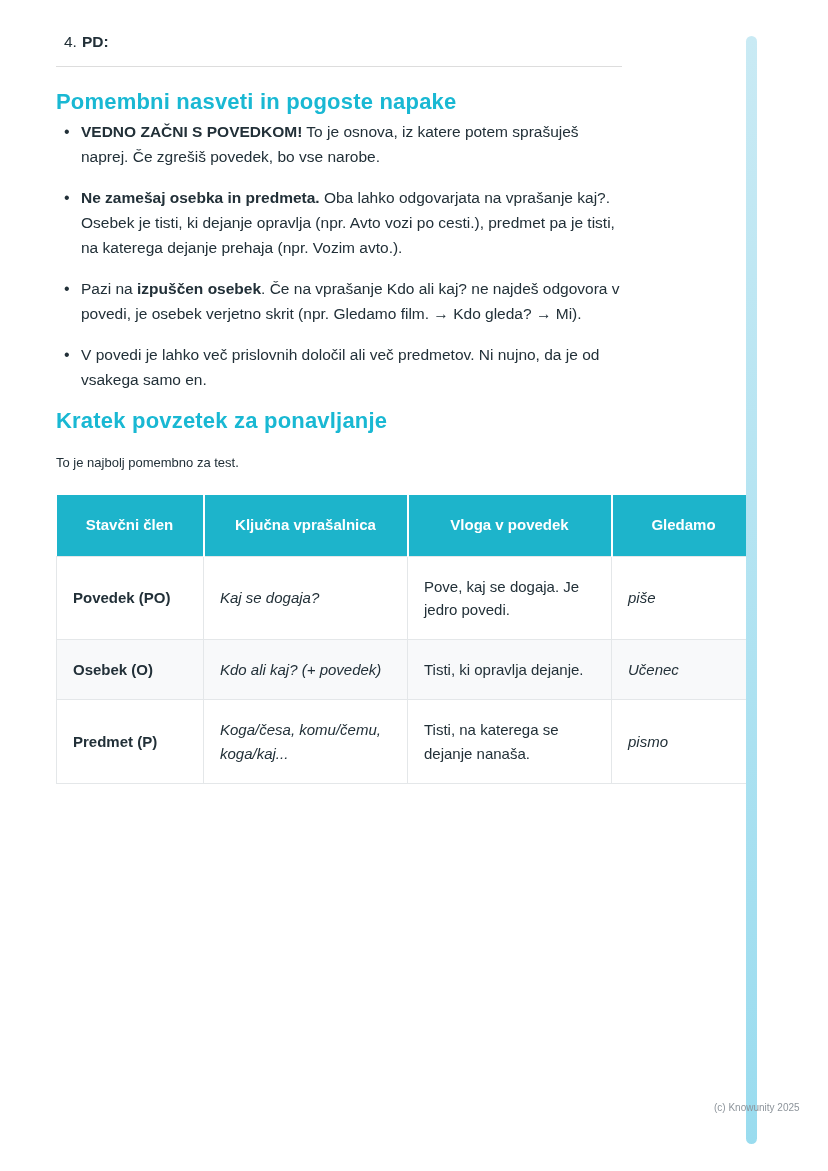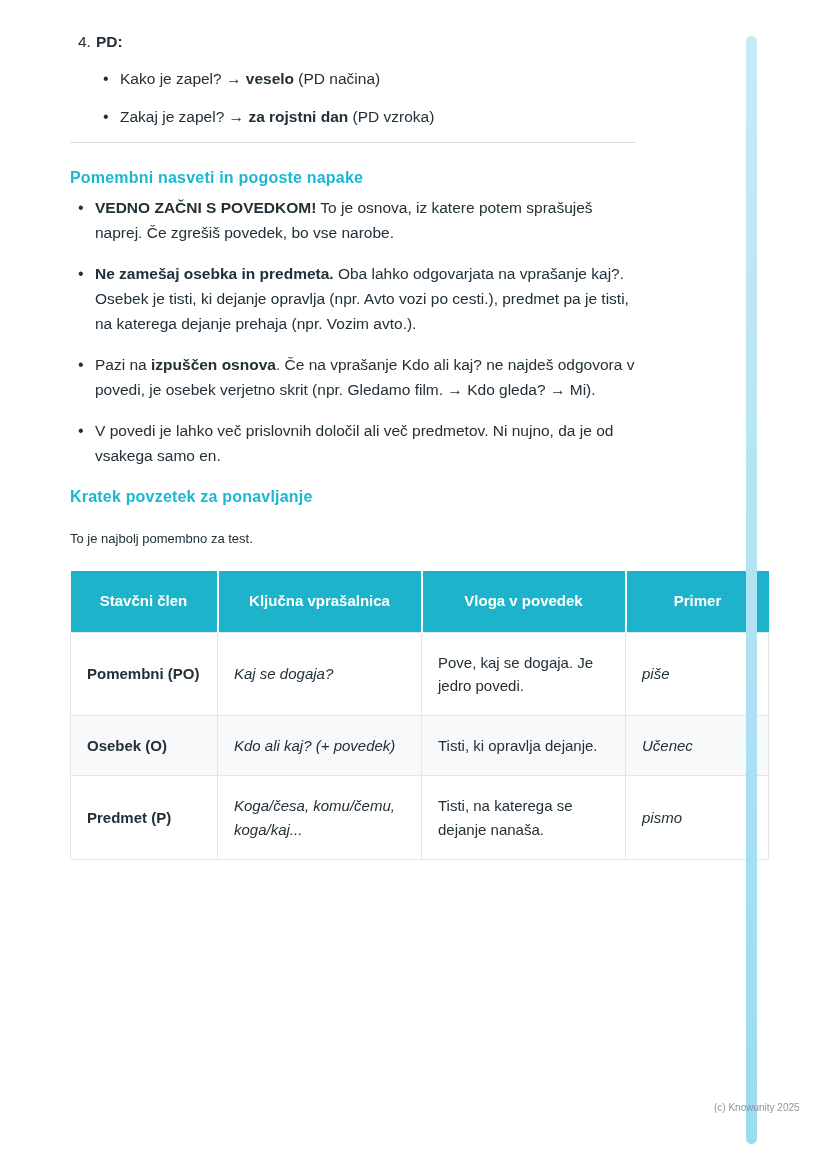--- a/index.html
+++ b/index.html
@@ -1,39 +1,39 @@
 <!DOCTYPE html>
 <html style="--accent: #19b8d3; --table-header-bg: #1db4cb; --text: #223038; --border: #e4e7e9; --row-alt: #f8f9fa; --bar-top: #c9eaf4; --bar-bottom: #9adcef; --watermark-color: #8d949b;"><head>
 <meta charset="utf-8">
 <style>
   html,body{margin:0;padding:0}
   body{
     width:828px;height:1171px;position:relative;overflow:hidden;
     background:#ffffff;color:var(--text,#223038);
     font-family:"Liberation Sans", sans-serif;
   }
-  .content{position:absolute;left:70px;top:30px;width:566px}
+  .content{position:absolute;left:56px;top:30px;width:566px}
 
   .numbered{font-size:15.5px;line-height:24px;margin:0 0 12px 8px}
   .numbered .label{font-weight:bold;margin-left:5px}
 
   ul{list-style:none;margin:0;padding:0}
   .bullets li{position:relative;font-size:15.5px;line-height:25px;margin-bottom:13px}
   .pd li{padding-left:50px}
   .pd li::before{content:"\2022";position:absolute;left:33px;top:0;font-size:16px}
   .tips li{padding-left:25px;margin-bottom:16px}
   .tips li::before{content:"\2022";position:absolute;left:8px;top:0;font-size:16px}
   #tips-list{margin-top:4px}
 
   .b{font-weight:bold}
   .i{}
 
   hr.divider{border:none;border-top:1px solid #dddddd;margin:12px 0 0 0}
 
-  h2{color:var(--accent,#19b8d3);font-size:16px;line-height:26px;font-weight:bold;margin:22px 0 0 0;letter-spacing:.2px}
+  h2{color:var(--accent,#19b8d3);font-size:22px;line-height:26px;font-weight:bold;margin:22px 0 0 0;letter-spacing:.2px}
   h2#summary-title{margin-top:12px}
 
   .lead{font-size:13px;line-height:25px;margin:16px 0 0 0}
 
   table{border-collapse:collapse;width:564px;margin-top:20px;font-size:15px;table-layout:fixed}
   th{
     background:var(--table-header-bg,#1db4cb);color:#ffffff;text-align:center;font-weight:bold;
     padding:19px 16px;line-height:1.5;border-right:2px solid #ffffff;vertical-align:middle;
   }
   th:last-child{border-right:none}
@@ -54,52 +54,48 @@
 </style>
 </head>
 <body>
 
 <div class="content">
 
   <div class="numbered">
     <span>4.</span><span class="label">PD:</span>
   </div>
 
-  <ul id="pd-list" class="bullets pd">
-      <li><span>Kako je zapel? → </span><span class="b">veselo</span><span> (PD načina)</span></li>
-      <li><span>Zakaj je zapel? → </span><span class="b">za rojstni dan</span><span> (PD vzroka)</span></li>
-    </ul>
 
   <hr class="divider">
 
   <h2 id="tips-title">Pomembni nasveti in pogoste napake</h2>
 
   <ul id="tips-list" class="bullets tips">
       <li><span class="b">VEDNO ZAČNI S POVEDKOM!</span><span> To je osnova, iz katere potem sprašuješ naprej. Če zgrešiš povedek, bo vse narobe.</span></li>
       <li><span class="b">Ne zamešaj osebka in predmeta.</span><span> Oba lahko odgovarjata na vprašanje </span><span class="i">kaj?</span><span>. Osebek je tisti, ki dejanje </span><span class="i">opravlja</span><span> (npr. </span><span class="i">Avto</span><span> vozi po cesti.), predmet pa je tisti, na katerega dejanje </span><span class="i">prehaja</span><span> (npr. Vozim </span><span class="i">avto</span><span>.).</span></li>
-      <li><span>Pazi na </span><span class="b">izpuščen osnova</span><span>. Če na vprašanje </span><span class="i">Kdo ali kaj?</span><span> ne najdeš odgovora v povedi, je osebek verjetno skrit (npr. </span><span class="i">Gledamo film.</span><span> → Kdo gleda? → </span><span class="i">Mi</span><span>).</span></li>
+      <li><span>Pazi na </span><span class="b">izpuščen osebek</span><span>. Če na vprašanje </span><span class="i">Kdo ali kaj?</span><span> ne najdeš odgovora v povedi, je osebek verjetno skrit (npr. </span><span class="i">Gledamo film.</span><span> → Kdo gleda? → </span><span class="i">Mi</span><span>).</span></li>
       <li><span>V povedi je lahko več prislovnih določil ali več predmetov. Ni nujno, da je od vsakega samo en.</span></li>
     </ul>
 
   <h2 id="summary-title">Kratek povzetek za ponavljanje</h2>
 
   <p class="lead">To je najbolj pomembno za test.</p>
 
   <table>
     <thead>
       <tr id="table-head-row">
           <th>Stavčni člen</th>
           <th>Ključna vprašalnica</th>
           <th>Vloga v povedek</th>
-          <th>Primer</th>
+          <th>Gledamo</th>
         </tr>
     </thead>
     <tbody id="table-body">
         <tr>
-          <td>Pomembni (PO)</td>
+          <td>Povedek (PO)</td>
           <td>Kaj se dogaja?</td>
           <td>Pove, kaj se dogaja. Je jedro povedi.</td>
           <td>piše</td>
         </tr>
         <tr>
           <td>Osebek (O)</td>
           <td>Kdo ali kaj? (+ povedek)</td>
           <td>Tisti, ki opravlja dejanje.</td>
           <td>Učenec</td>
         </tr>

